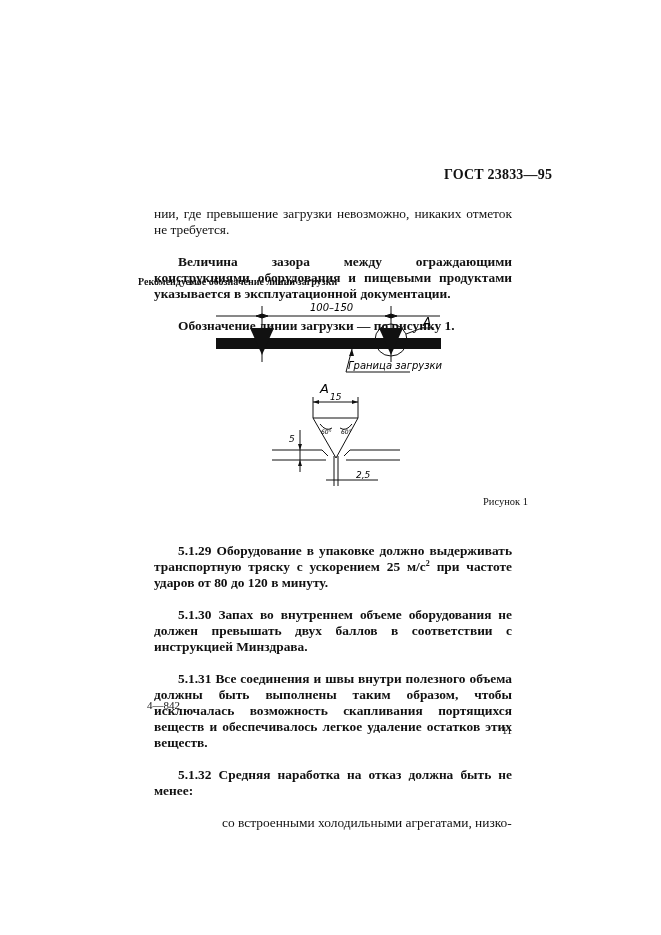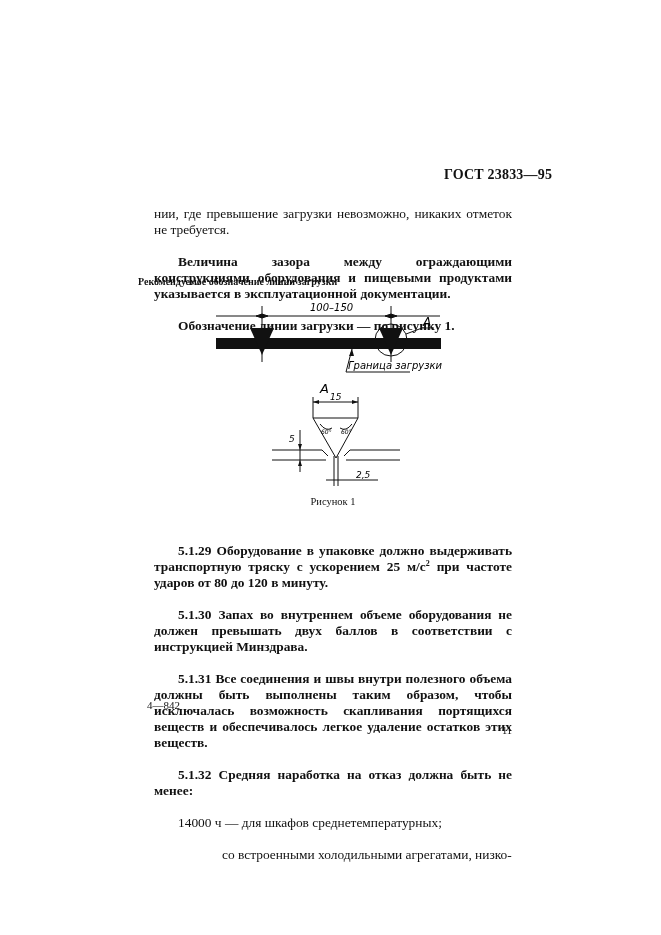--- a/index.html
+++ b/index.html
@@ -45,21 +45,21 @@
       top: 276px;
       text-align: left;
       font-size: 10px;
       font-weight: bold;
     }
     .figure-caption {
       position: absolute;
       left: 138px;
       width: 390px;
       top: 496px;
-      text-align: center;
+      text-align: right;
       font-size: 10.5px;
     }
     .footer-left {
       position: absolute;
       left: 147px;
       top: 699px;
       font-size: 11px;
     }
     .footer-right {
       position: absolute;
@@ -159,18 +159,17 @@
   <text x="341" y="434" font-size="6">60°</text>
 </svg>
 
 <div class="figure-caption">Рисунок 1</div>
 
 <div class="text-block" style="top:527px;">
   <p class="indent"><span>5.1.29 Оборудование в упаковке должно выдерживать транспортную тряску с ускорением 25 м/с</span><sup>2</sup><span> при частоте ударов от 80 до 120 в минуту.</span></p>
   <p class="indent">5.1.30 Запах во внутреннем объеме оборудования не должен превышать двух баллов в соответствии с инструкцией Минздрава.</p>
   <p class="indent">5.1.31 Все соединения и швы внутри полезного объема должны быть выполнены таким образом, чтобы исключалась возможность скапливания портящихся веществ и обеспечивалось легкое удаление остатков этих веществ.</p>
   <p class="indent">5.1.32 Средняя наработка на отказ должна быть не менее:</p>
-  <p class="list-line">14000 ч — для шкафов среднетемпературных;</p>
   <p class="list-cont">со встроенными холодильными агрегатами, низко-</p>
 </div>
 
 <div class="footer-left">4—842</div>
 <div class="footer-right">11</div>
 
 </body></html>

